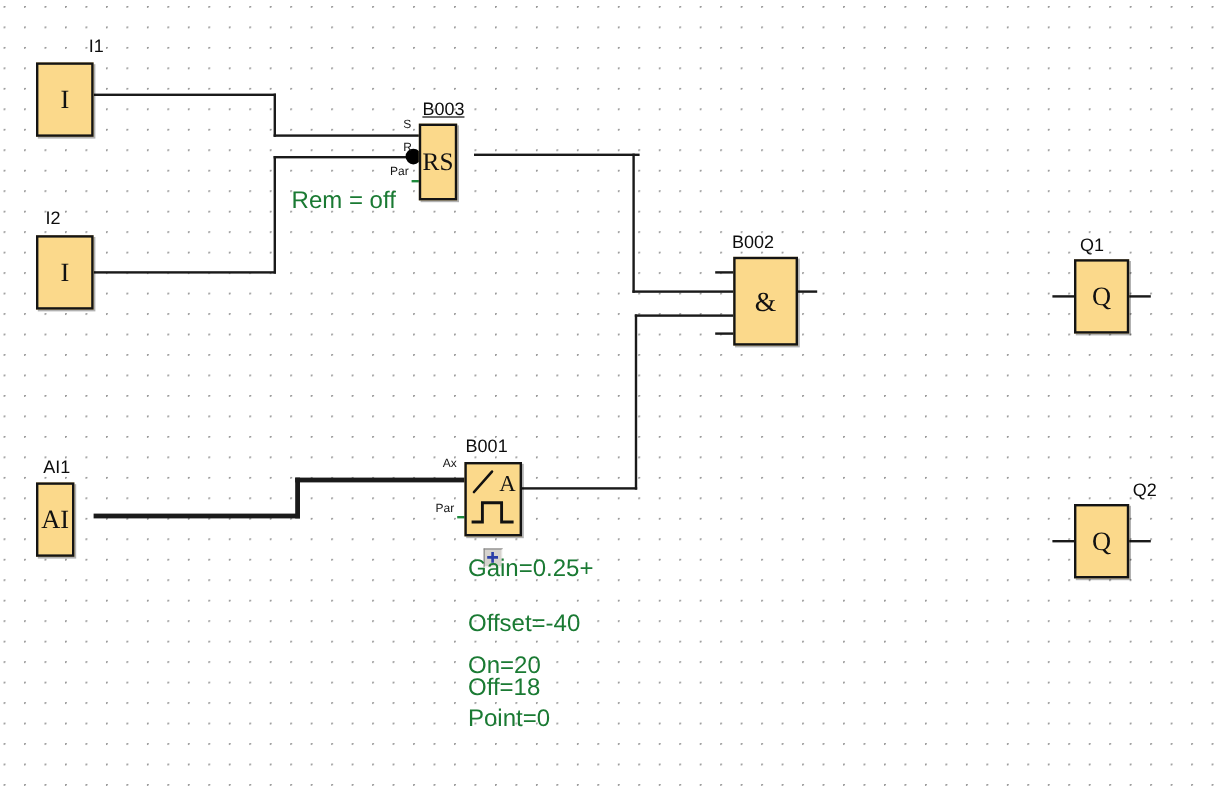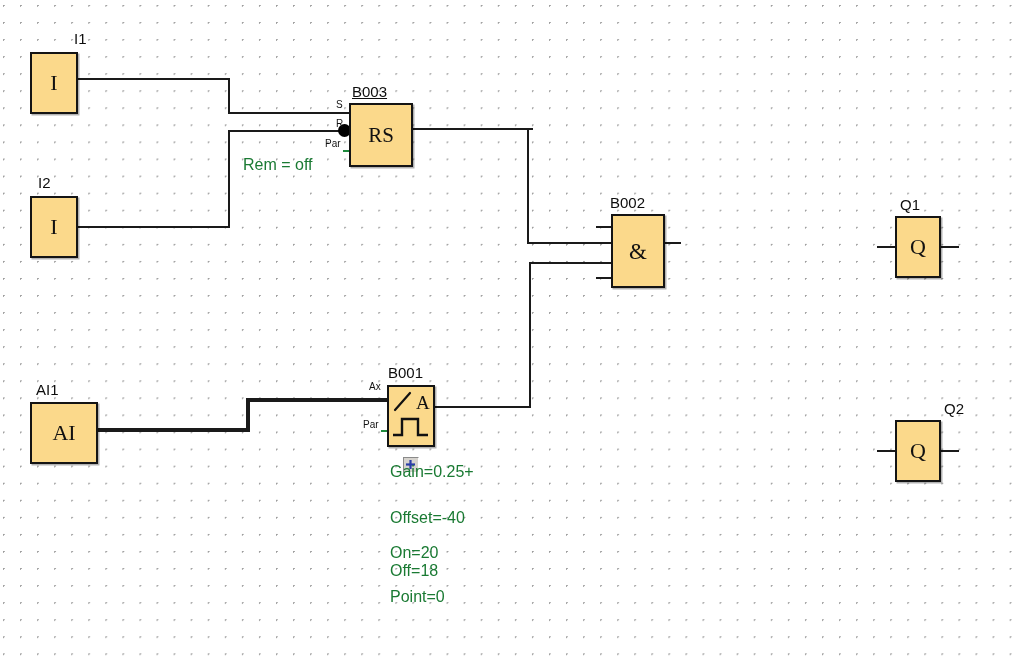--- a/index.html
+++ b/index.html
@@ -93,21 +93,21 @@
     font-size: 10px;
     color: #141414;
     white-space: nowrap;
     user-select: none;
   }
 
   
   .annot {
     position: absolute;
     font-family: "Liberation Sans", sans-serif;
-    font-size: 16px;
+    font-size: 20px;
     color: #1a7a33;
     white-space: nowrap;
     user-select: none;
   }
 
   
   .expand-btn {
     position: absolute;
     width: 16px;
     height: 16px;
@@ -180,25 +180,25 @@
   <div class="block-name" style="left:900px; top:400px;margin-left:44px;">Q2</div>
 
   <div class="block" style="left:30px; top:52px; width:48px; height:62px;">
     <span class="block-glyph io">I</span>
   </div>
 
   <div class="block" style="left:30px; top:196px; width:48px; height:62px;">
     <span class="block-glyph io">I</span>
   </div>
 
-  <div class="block" style="left:30px; top:402px; width:68px; height:62px;">
+  <div class="block" style="left:30px; top:402px; width:32px; height:62px;">
     <span class="block-glyph io">AI</span>
   </div>
 
-  <div class="block" style="left:349px; top:103px; width:64px; height:64px;">
+  <div class="block" style="left:349px; top:103px; width:32px; height:64px;">
     <span class="block-glyph">RS</span>
   </div>
 
   <div class="block" style="left:611px; top:214px; width:54px; height:74px;">
     <span class="block-glyph amp">&amp;</span>
   </div>
 
   <div class="block" style="left:387px; top:385px; width:48px; height:62px;">
     <span class="b001-sym">
       <svg viewBox="0 0 44 58" preserveAspectRatio="none" aria-hidden="true">

